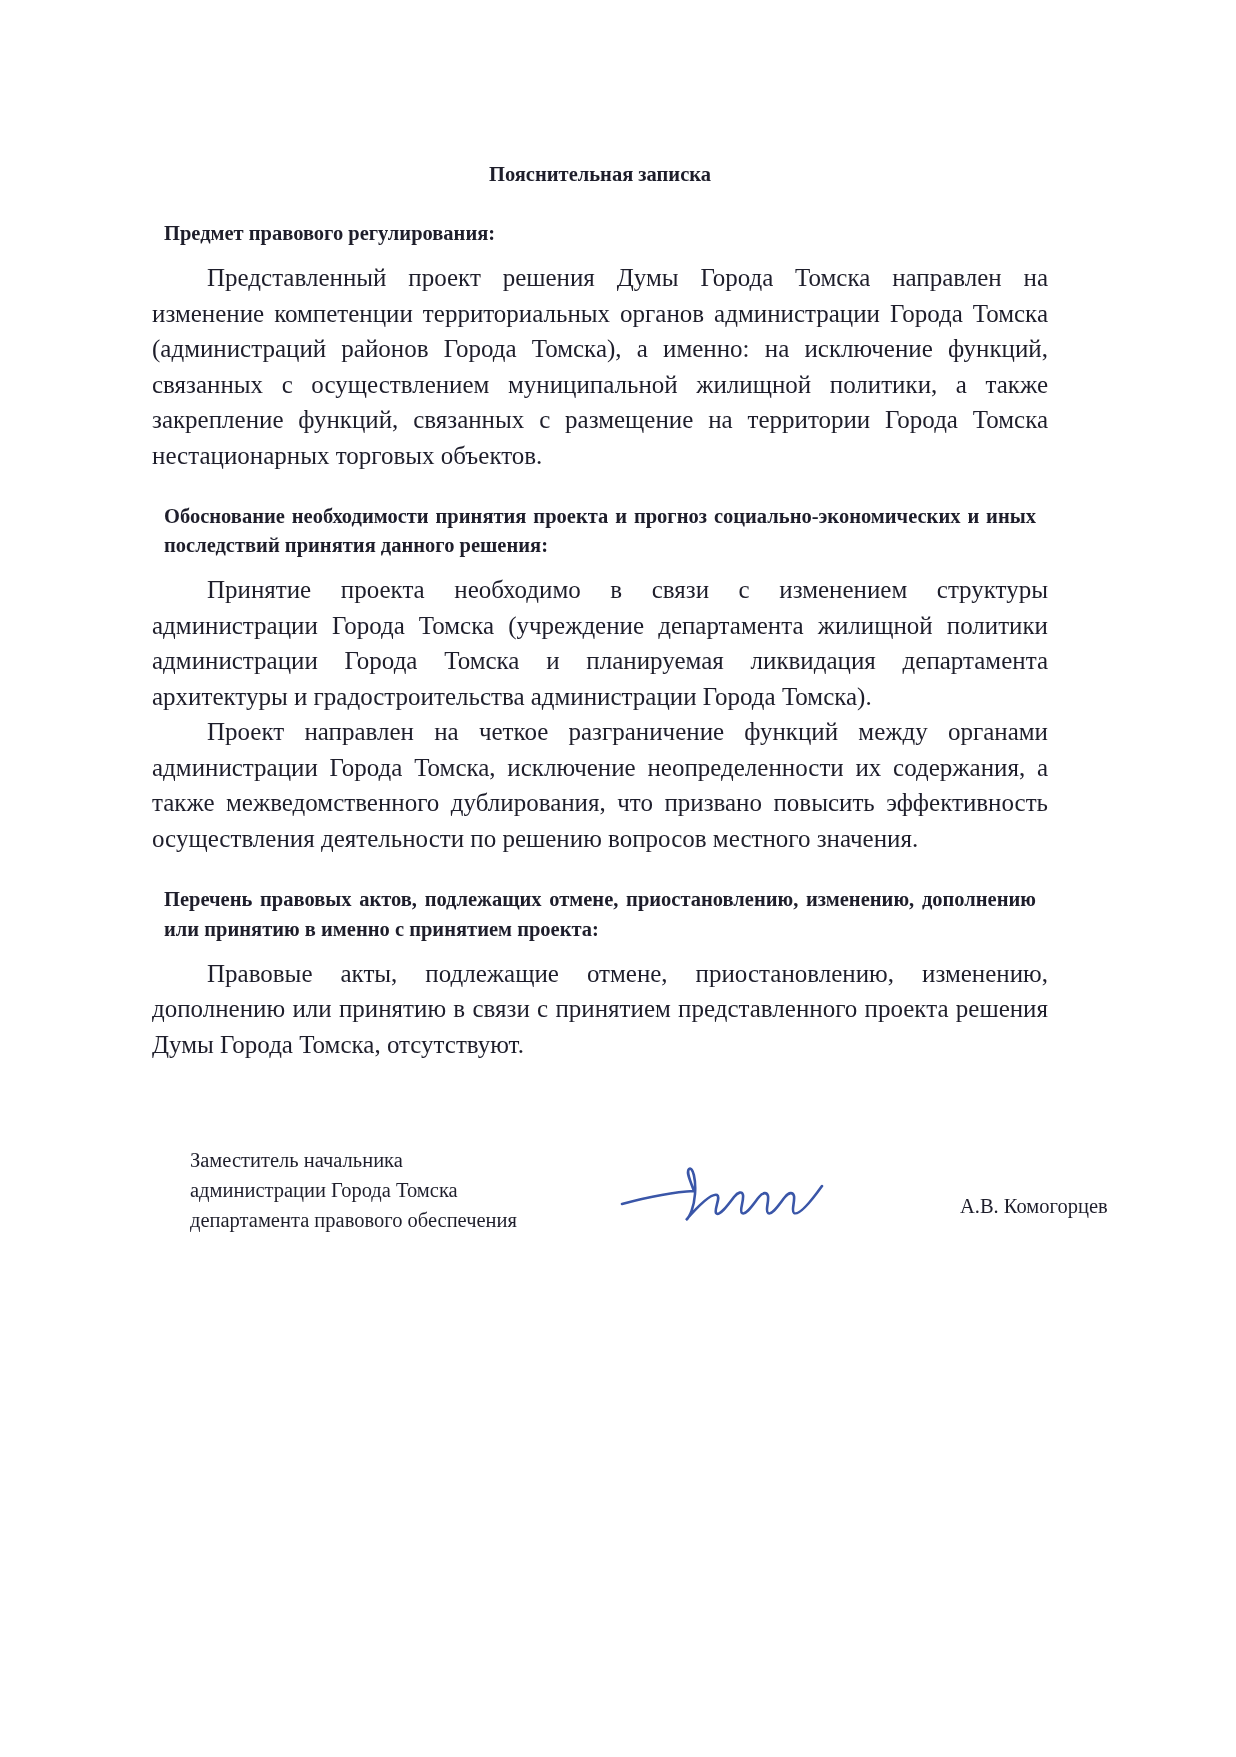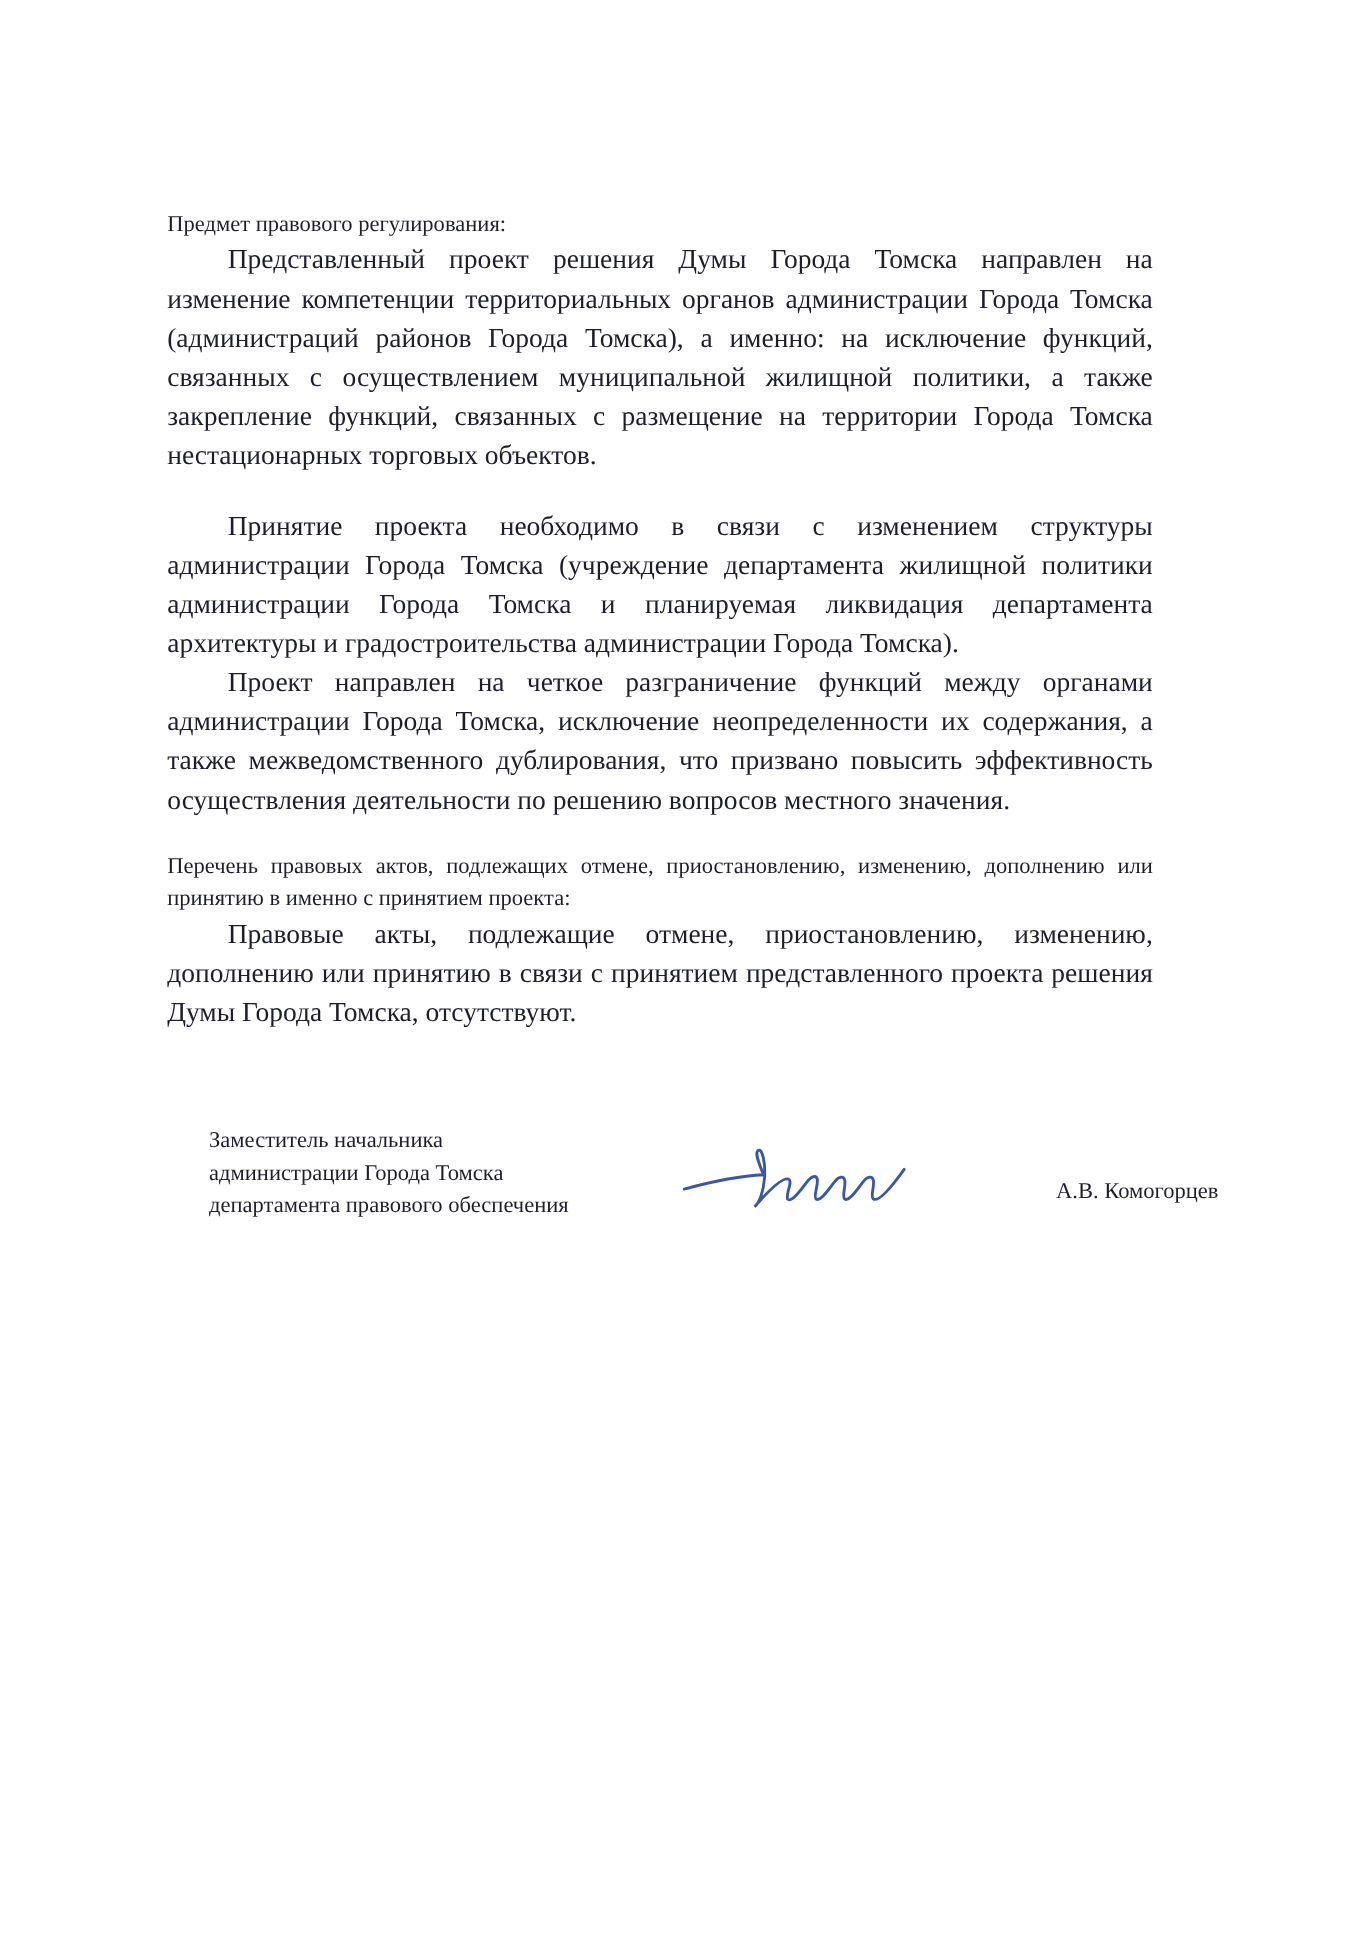--- a/index.html
+++ b/index.html
@@ -25,25 +25,25 @@
   .title-block {
     text-align: center;
     font-weight: bold;
     font-size: 20.5px;
     line-height: 1.42;
   }
   .section {
     margin-top: 29px;
   }
   .section-heading {
-    font-weight: normal;
+    font-weight: bold;
     font-size: 20.5px;
     line-height: 1.42;
     text-align: justify;
-    margin: 0;
+    margin: 12px;
   }
   p.body-par {
     font-size: 25px;
     line-height: 1.42;
     text-align: justify;
     text-indent: 55px;
     margin: 0;
   }
   .first-gap {
     margin-top: 30px;
@@ -74,28 +74,30 @@
     white-space: nowrap;
   }
 </style>
 </head>
 <body>
 
 <div class="page">
   <div class="content">
 
     <div class="title-block">
+      <div>Пояснительная записка</div>
     </div>
 
     <div class="section first-gap">
       <h3 class="section-heading">Предмет правового регулирования:</h3>
       <p class="body-par">Представленный проект решения Думы Города Томска направлен на изменение компетенции территориальных органов администрации Города Томска (администраций районов Города Томска), а именно: на исключение функций, связанных с осуществлением муниципальной жилищной политики, а также закрепление функций, связанных с размещение на территории Города Томска нестационарных торговых объектов.</p>
     </div>
 
     <div class="section">
+      <h3 class="section-heading">Обоснование необходимости принятия проекта и прогноз социально-экономических и иных последствий принятия данного решения:</h3>
       <p class="body-par">Принятие проекта необходимо в связи с изменением структуры администрации Города Томска (учреждение департамента жилищной политики администрации Города Томска и планируемая ликвидация департамента архитектуры и градостроительства администрации Города Томска).</p>
       <p class="body-par">Проект направлен на четкое разграничение функций между органами администрации Города Томска, исключение неопределенности их содержания, а также межведомственного дублирования, что призвано повысить эффективность осуществления деятельности по решению вопросов местного значения.</p>
     </div>
 
     <div class="section">
       <h3 class="section-heading">Перечень правовых актов, подлежащих отмене, приостановлению, изменению, дополнению или принятию в именно с принятием проекта:</h3>
       <p class="body-par">Правовые акты, подлежащие отмене, приостановлению, изменению, дополнению или принятию в связи с принятием представленного проекта решения Думы Города Томска, отсутствуют.</p>
     </div>
 
     <div class="sig-row">

